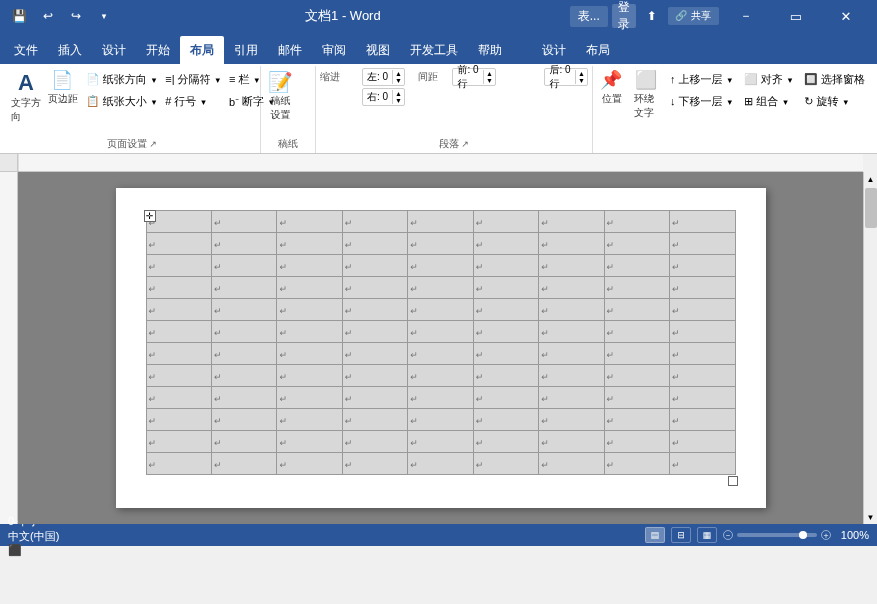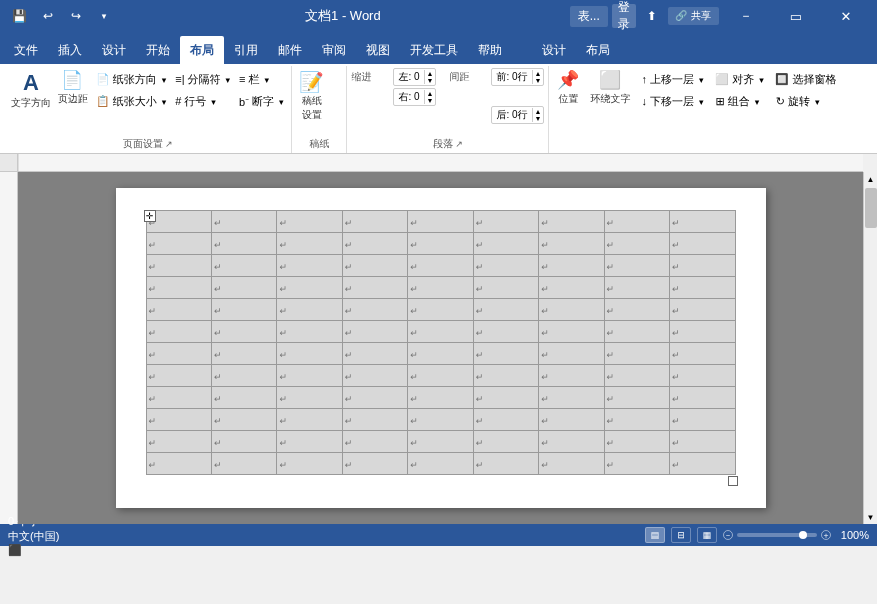--- a/index.html
+++ b/index.html
@@ -224,21 +224,21 @@
           <div style="display:flex;align-items:center;border:1px solid #ccc;border-radius:2px;height:18px;">
             <span style="padding:8px 4px;font-size:10px;">右: 0</span>
             <div style="display:flex;flex-direction:column;border-left:1px solid #ccc;">
               <span style="font-size:7px;padding:0 2px;cursor:pointer;line-height:1;">▲</span>
               <span style="font-size:7px;padding:0 2px;cursor:pointer;line-height:1;">▼</span>
             </div>
           </div>
         </div>
       </div>
 
-      <div style="display:flex;flex-direction:column;gap:20px;min-width:90px;">
+      <div style="display:flex;flex-direction:row;gap:14px;min-width:90px;">
         <div style="display:flex;align-items:center;gap:2px;font-size:10px;">
           <span style="width:40px;color:#555;">间距</span>
           <div style="display:flex;align-items:center;border:1px solid #ccc;border-radius:2px;height:18px;">
             <span style="padding:0 4px;font-size:10px;">前: 0行</span>
             <div style="display:flex;flex-direction:column;border-left:1px solid #ccc;">
               <span style="font-size:7px;padding:0 2px;cursor:pointer;line-height:1;">▲</span>
               <span style="font-size:7px;padding:0 2px;cursor:pointer;line-height:1;">▼</span>
             </div>
           </div>
         </div>

